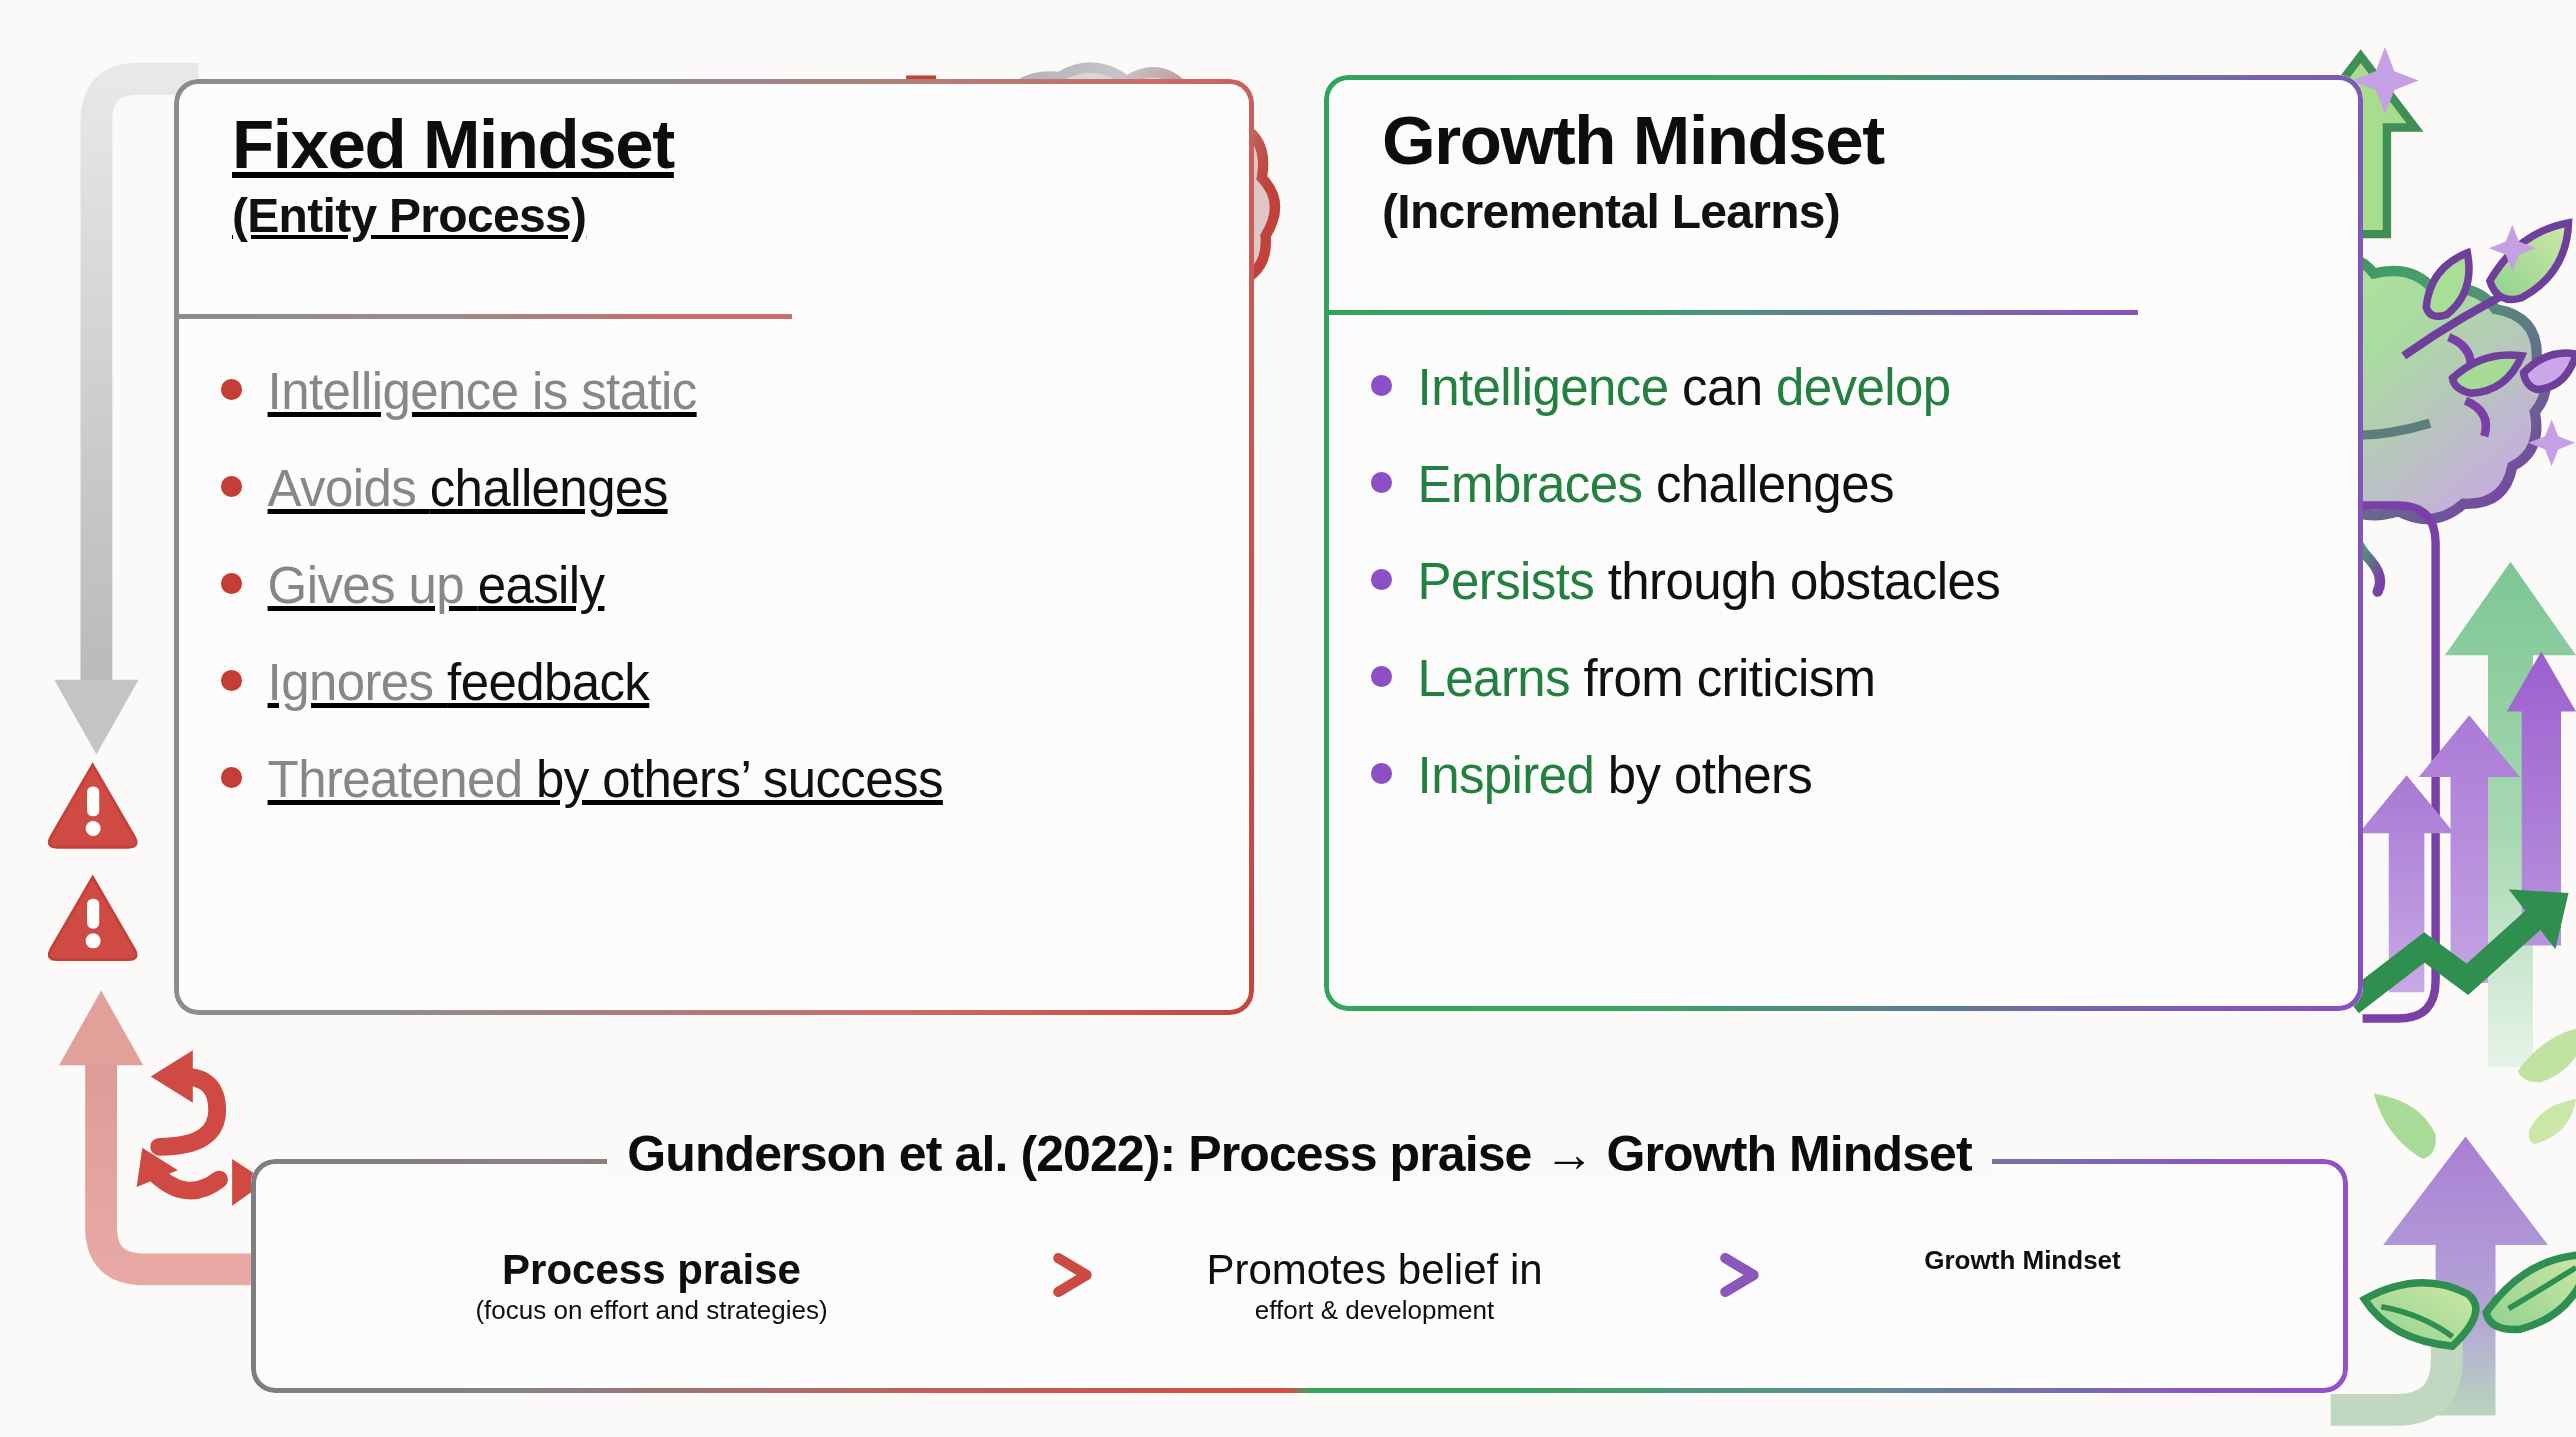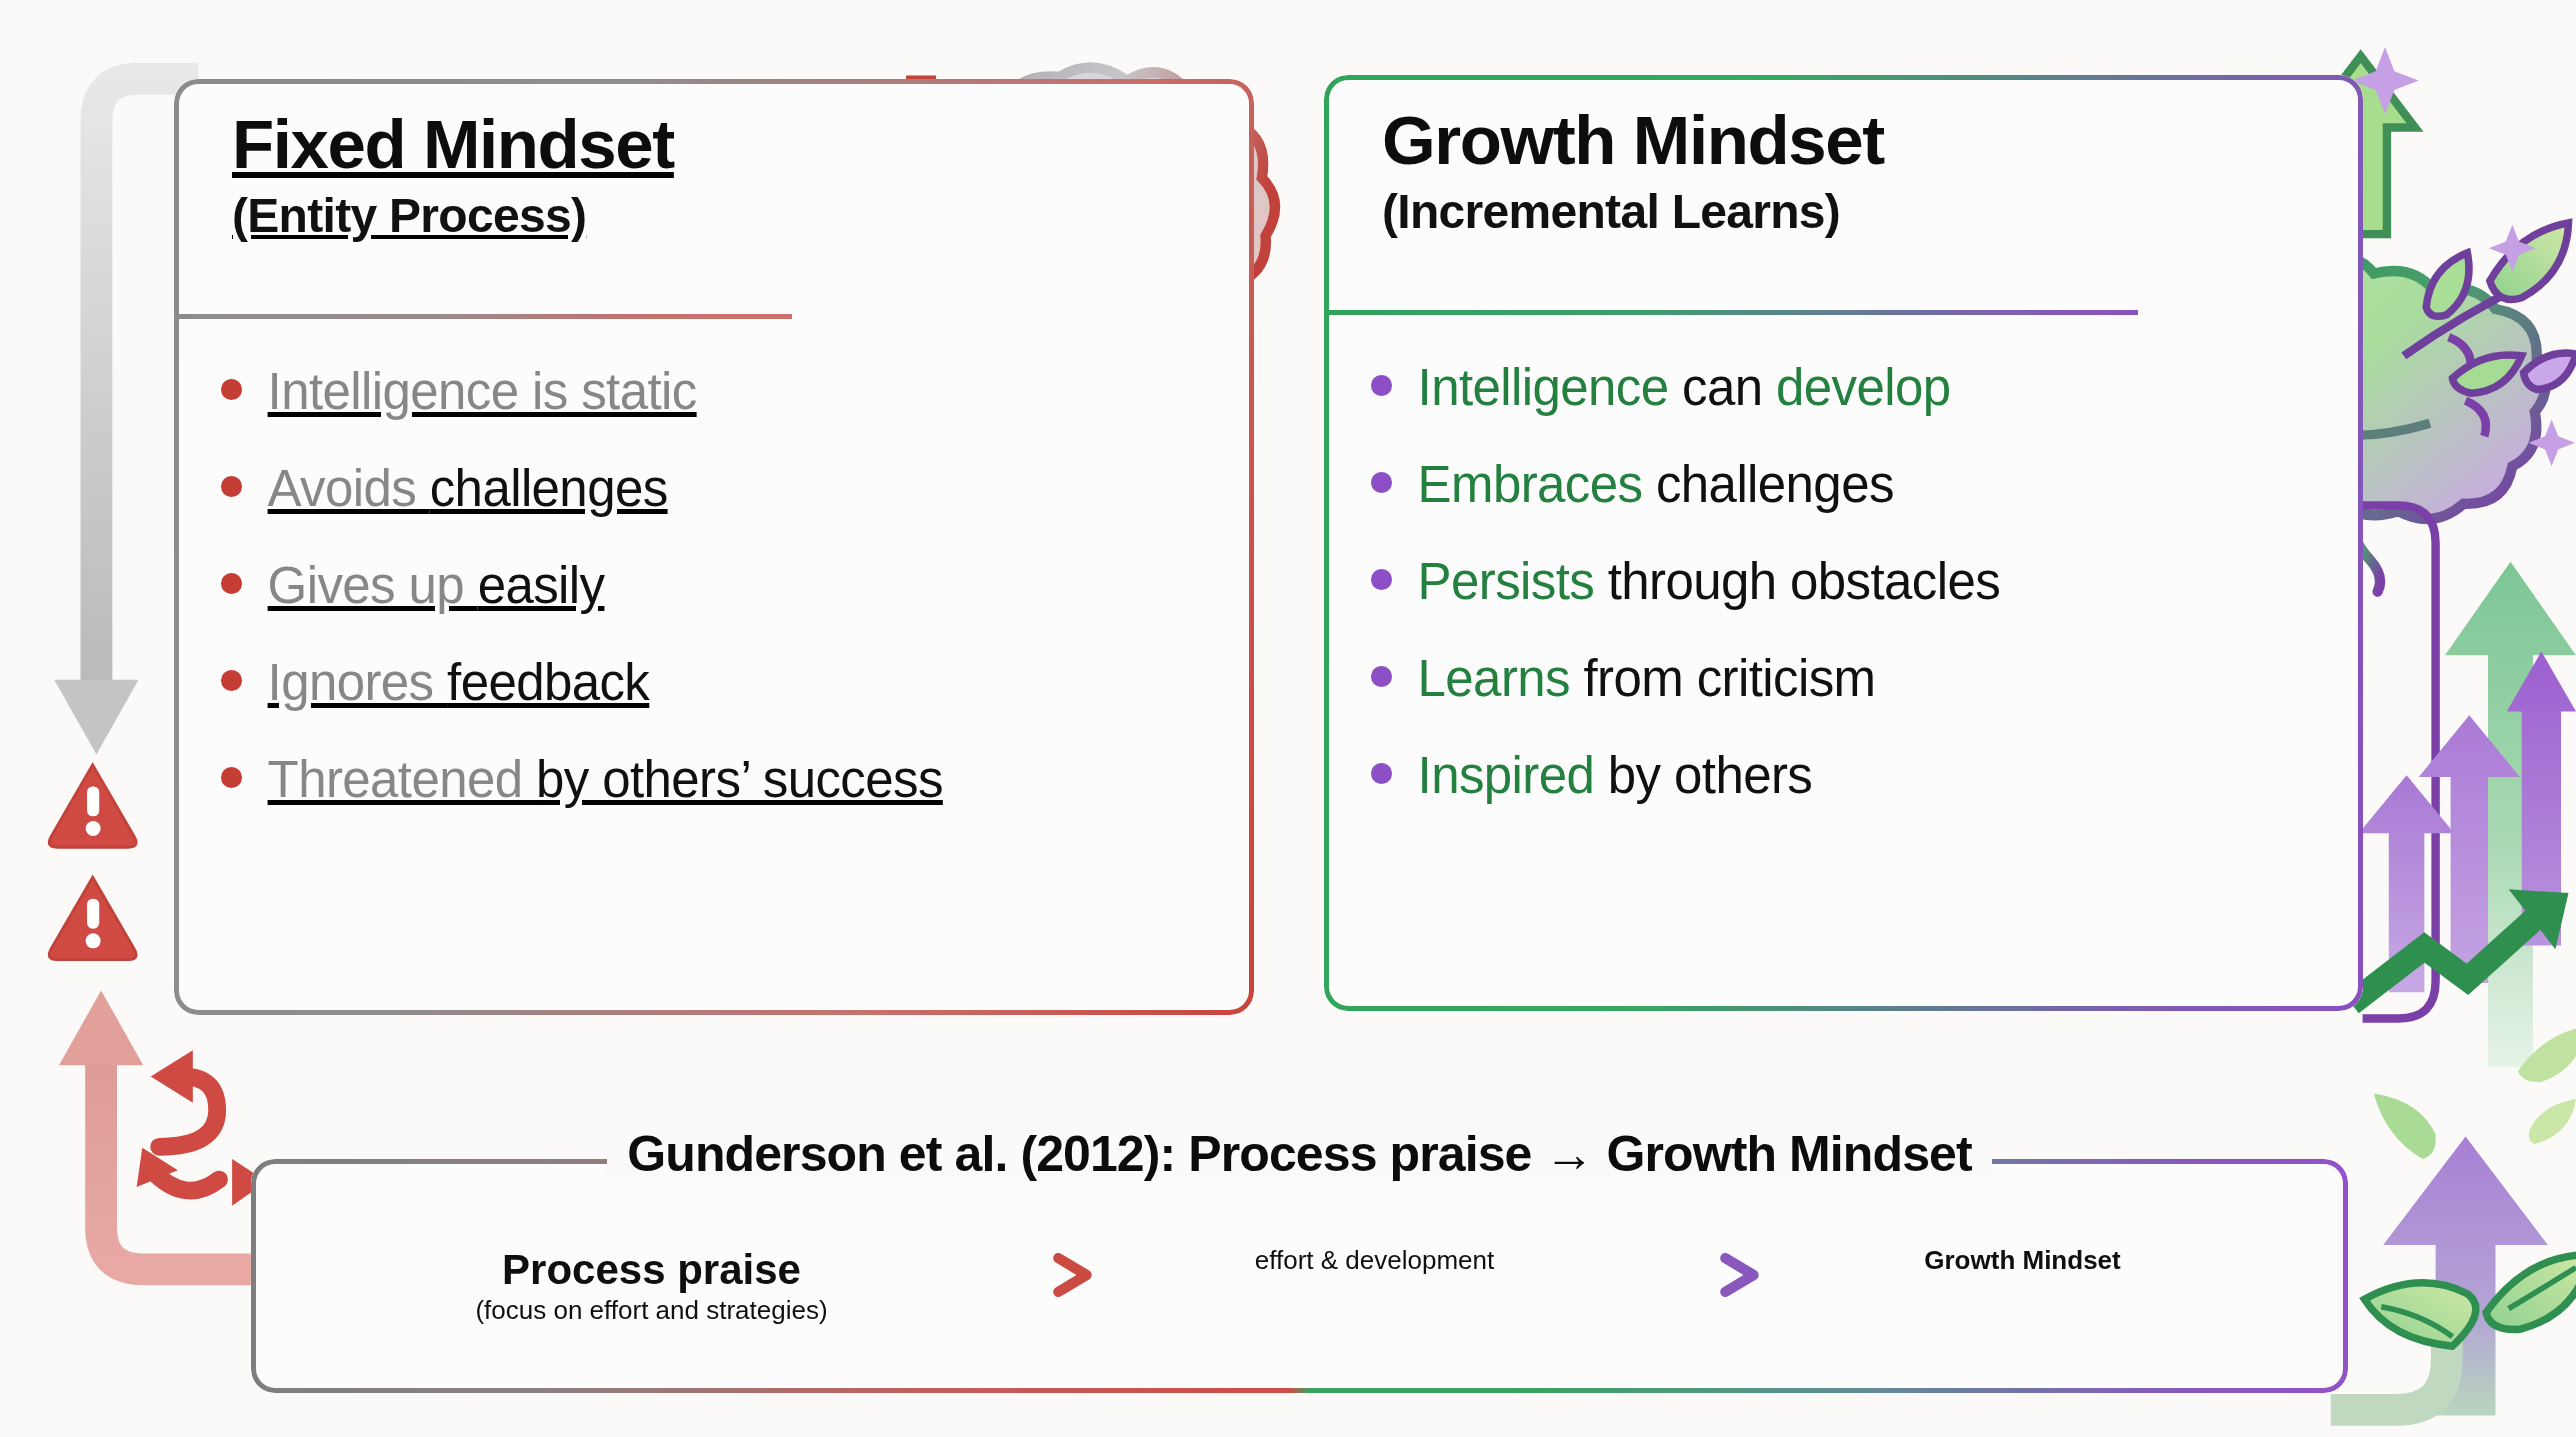--- a/index.html
+++ b/index.html
@@ -435,21 +435,21 @@
         <span class="bullet-text">
           <span class="w-lead-green">Inspired </span><span class="w-dark">by others</span>
         </span>
       </div>
     </div>
   </div>
 
   <div id="citation-box">
     <div class="panel-border"></div>
     <div class="citation-title">
-      <span>Gunderson et al. (2012): Process praise → Growth Mindset</span>
+      <span>Gunderson et al. (2022): Process praise → Growth Mindset</span>
     </div>
     <div class="flow">
 
       <div class="flow-col" id="flow-col-1">
         <div class="flow-l1 b">Process praise</div>
         <div class="flow-l2">(focus on effort and strategies)</div>
       </div>
 
       <div class="flow-arrow">
         <svg width="105" height="60" viewBox="0 0 112 64" xmlns="http://www.w3.org/2000/svg">
@@ -458,20 +458,21 @@
               <stop offset="0%" stop-color="#8a8a8d"></stop>
               <stop offset="100%" stop-color="#cb4a42"></stop>
             </linearGradient>
           </defs>
           <path d="M6,32 L84,32" stroke="url(#agr)" stroke-width="11" fill="none" stroke-linecap="round"></path>
           <path d="M74,14 L104,32 L74,50" stroke="#cb4a42" stroke-width="11" fill="none" stroke-linecap="round" stroke-linejoin="round"></path>
         </svg>
       </div>
 
       <div class="flow-col" id="flow-col-2">
+        <div class="flow-l1">Promotes belief in</div>
         <div class="flow-l2">effort &amp; development</div>
       </div>
 
       <div class="flow-arrow">
         <svg width="105" height="60" viewBox="0 0 112 64" xmlns="http://www.w3.org/2000/svg">
           <defs>
             <linearGradient id="agp" x1="0" y1="0" x2="1" y2="0">
               <stop offset="0%" stop-color="#2fa45a"></stop>
               <stop offset="100%" stop-color="#8a57bd"></stop>
             </linearGradient>

